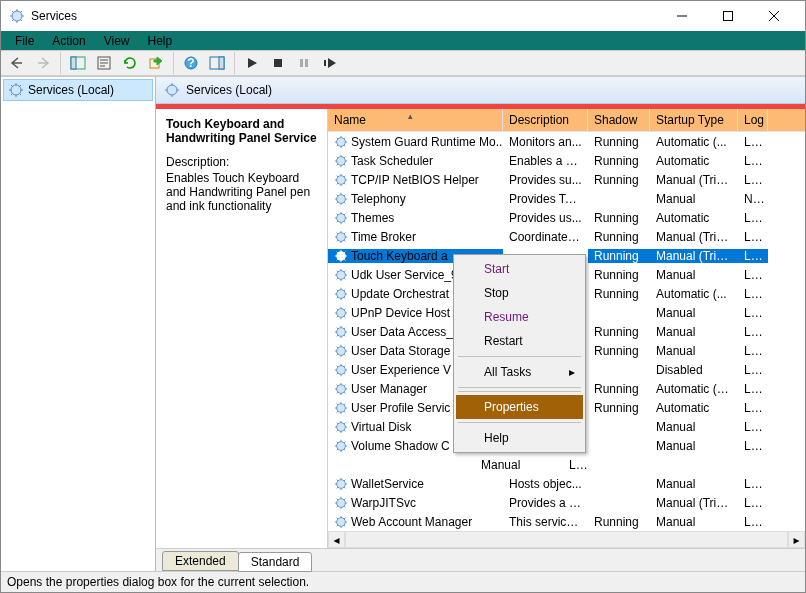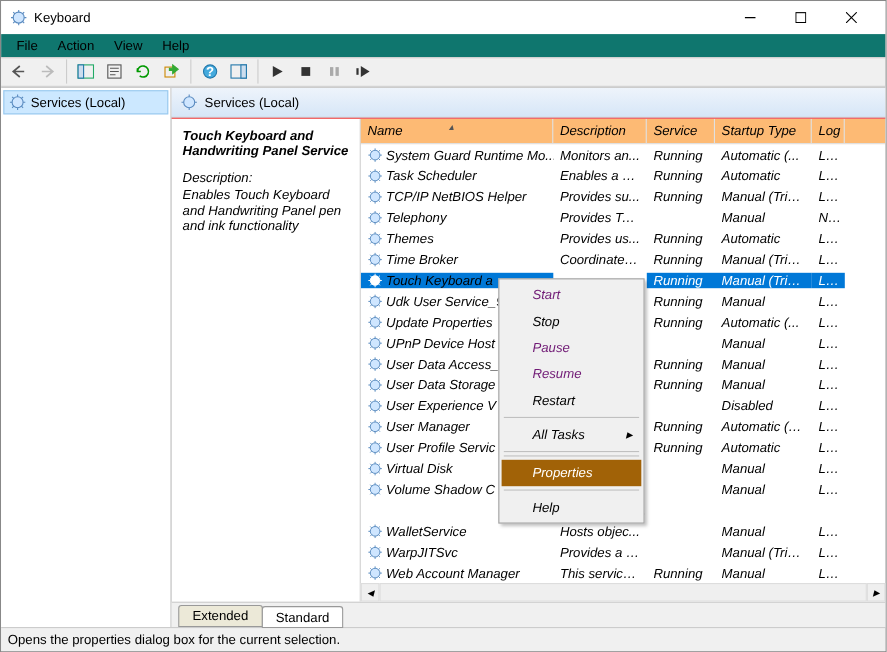--- a/index.html
+++ b/index.html
@@ -14,21 +14,21 @@
   .toolbar { height:28px; background:#f0f0f0; border-top:1px solid #ccc; border-bottom:1px solid #ccc; display:flex; align-items:center; padding:0 4px; gap:2px; }
   .tb-btn { width:24px; height:24px; display:flex; align-items:center; justify-content:center; border:1px solid transparent; }
   .tb-sep { width:1px; height:22px; background:#ccc; margin:0 3px; }
   .content { flex:1; display:flex; border-top:1px solid #ccc; background:#fff; }
   .nav-pane { width:155px; background:#fff; border-right:1px solid #bbb; padding:2px; }
   .nav-item { display:flex; align-items:center; padding:2px 4px; gap:4px; border:1px solid #99c9ee; background:#cce8ff; }
   .nav-item .gear { width:16px; height:16px; }
   .right-pane { flex:1; display:flex; flex-direction:column; position:relative; }
   .pane-header { height:27px; background:linear-gradient(#eef4fb,#d6e6f7); border-bottom:1px solid #bcd; display:flex; align-items:center; padding:0 8px; gap:6px; }
   .pane-header .gear { width:16px; height:16px; }
-  .pane-body { flex:1; display:flex; border-top:1px solid #ef4444; overflow:hidden;font-style:italic; }
+  .pane-body { flex:1; display:flex; border-top:5px solid #ef4444; overflow:hidden; }
   .detail-pane { width:171px; padding:8px 10px; }
   .detail-title { font-weight:bold; margin-bottom:10px; }
   .detail-sub { margin-bottom:2px; }
   .list-area { flex:1; display:flex; flex-direction:column; border-left:1px solid #d0d0d0; position:relative; }
   .cols { display:flex; height:23px; background:#fdba74; border-bottom:1px solid #e0e0e0; }
   .col { display:flex; align-items:center; padding:0 6px; border-right:1px solid #e0e0e0; white-space:nowrap; overflow:hidden; }
   .col.name { width:175px; }
   .col.desc { width:85px; }
   .col.status { width:62px; }
   .col.startup { width:88px; }
@@ -64,21 +64,21 @@
 </head>
 <body>
 
 <div class="title-bar">
   <span class="icon">
     <svg class="gear-svg" viewBox="0 0 16 16">
         <circle cx="8" cy="8" r="5"></circle>
         <path d="M8 1v2M8 13v2M1 8h2M13 8h2M3 3l1.5 1.5M11.5 11.5L13 13M3 13l1.5-1.5M11.5 4.5L13 3"></path>
       </svg>
   </span>
-  <span class="title">Keyboard</span>
+  <span class="title">Services</span>
   <div class="title-btn">
       <svg viewBox="0 0 10 10">
         <path d="M0 5h10" stroke="#000" stroke-width="1"></path>
       </svg>
     </div>
   <div class="title-btn">
       <svg viewBox="0 0 10 10">
         <rect x="0.5" y="0.5" width="9" height="9" fill="none" stroke="#000"></rect>
       </svg>
     </div>
@@ -195,21 +195,21 @@
       <div class="detail-pane">
         <div class="detail-title">Touch Keyboard and Handwriting Panel Service</div>
         <div class="detail-sub">Description:</div>
         <div>Enables Touch Keyboard and Handwriting Panel pen and ink functionality</div>
       </div>
 
       <div class="list-area">
         <div class="cols" style="position:relative">
           <div class="col name">Name</div>
           <div class="col desc">Description</div>
-          <div class="col status">Service</div>
+          <div class="col status">Shadow</div>
           <div class="col startup">Startup Type</div>
           <div class="col logon">Log</div>
           <span class="sort-ind" style="left:80px">▴</span>
         </div>
         <div class="rows" id="rows">
             <div class="row">
               <div class="cell cname">
                 <svg class="svc-icon gear-svg" viewBox="0 0 16 16">
                   <circle cx="8" cy="8" r="5"></circle>
                   <path d="M8 1v2M8 13v2M1 8h2M13 8h2M3 3l1.5 1.5M11.5 11.5L13 13M3 13l1.5-1.5M11.5 4.5L13 3"></path>
@@ -311,21 +311,21 @@
               <div class="cell cstatus">Running</div>
               <div class="cell cstartup">Manual</div>
               <div class="cell clogon">Loca</div>
             </div>
             <div class="row">
               <div class="cell cname">
                 <svg class="svc-icon gear-svg" viewBox="0 0 16 16">
                   <circle cx="8" cy="8" r="5"></circle>
                   <path d="M8 1v2M8 13v2M1 8h2M13 8h2M3 3l1.5 1.5M11.5 11.5L13 13M3 13l1.5-1.5M11.5 4.5L13 3"></path>
                 </svg>
-                <span>Update Properties</span>
+                <span>Update Orchestrat</span>
               </div>
               <div class="cell cdesc"></div>
               <div class="cell cstatus">Running</div>
               <div class="cell cstartup">Automatic (...</div>
               <div class="cell clogon">Loca</div>
             </div>
             <div class="row">
               <div class="cell cname">
                 <svg class="svc-icon gear-svg" viewBox="0 0 16 16">
                   <circle cx="8" cy="8" r="5"></circle>
@@ -477,21 +477,20 @@
           </div>
         <div class="hscroll">
           <div class="arrow">◂</div>
           <div class="track"></div>
           <div class="arrow">▸</div>
         </div>
 
         <div class="context-menu">
           <div class="cm-item disabled">Start</div>
           <div class="cm-item">Stop</div>
-          <div class="cm-item disabled">Pause</div>
           <div class="cm-item disabled">Resume</div>
           <div class="cm-item">Restart</div>
           <div class="cm-sep"></div>
           <div class="cm-item">
               <span>All Tasks</span>
               <span class="cm-sub">▸</span>
             </div>
           <div class="cm-sep"></div>
           <div class="cm-sep"></div>
           <div class="cm-item highlight">Properties</div>

